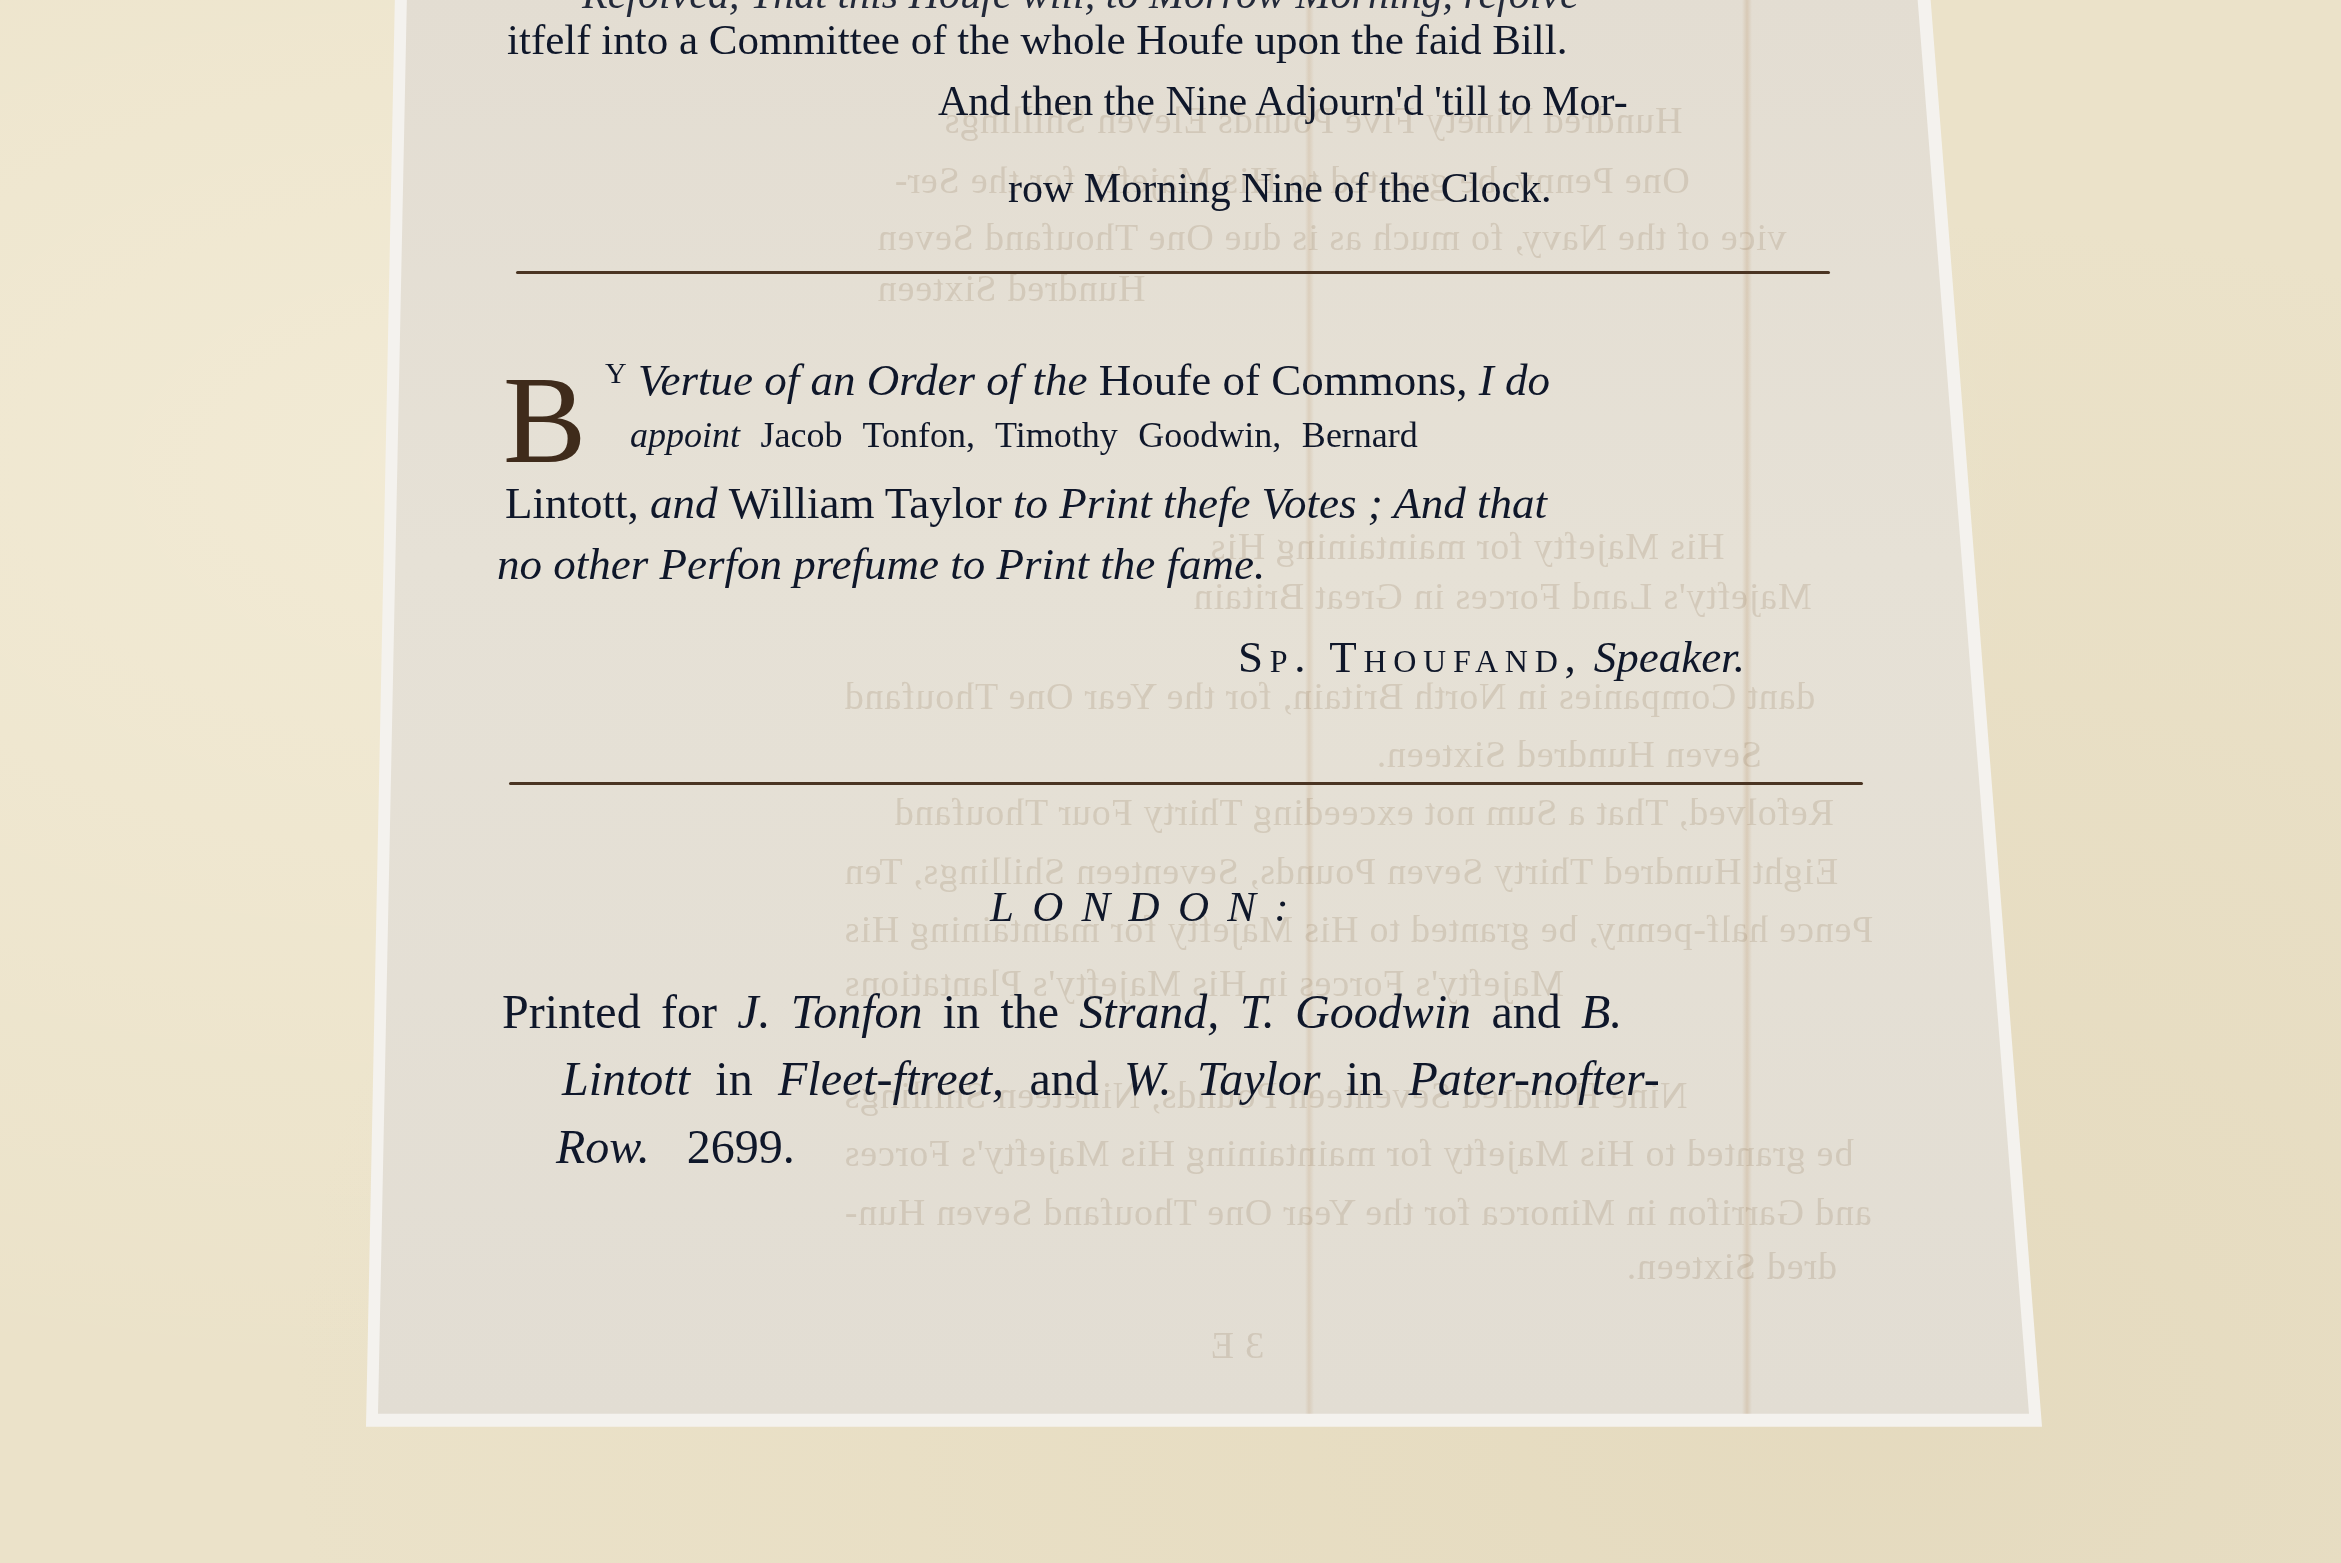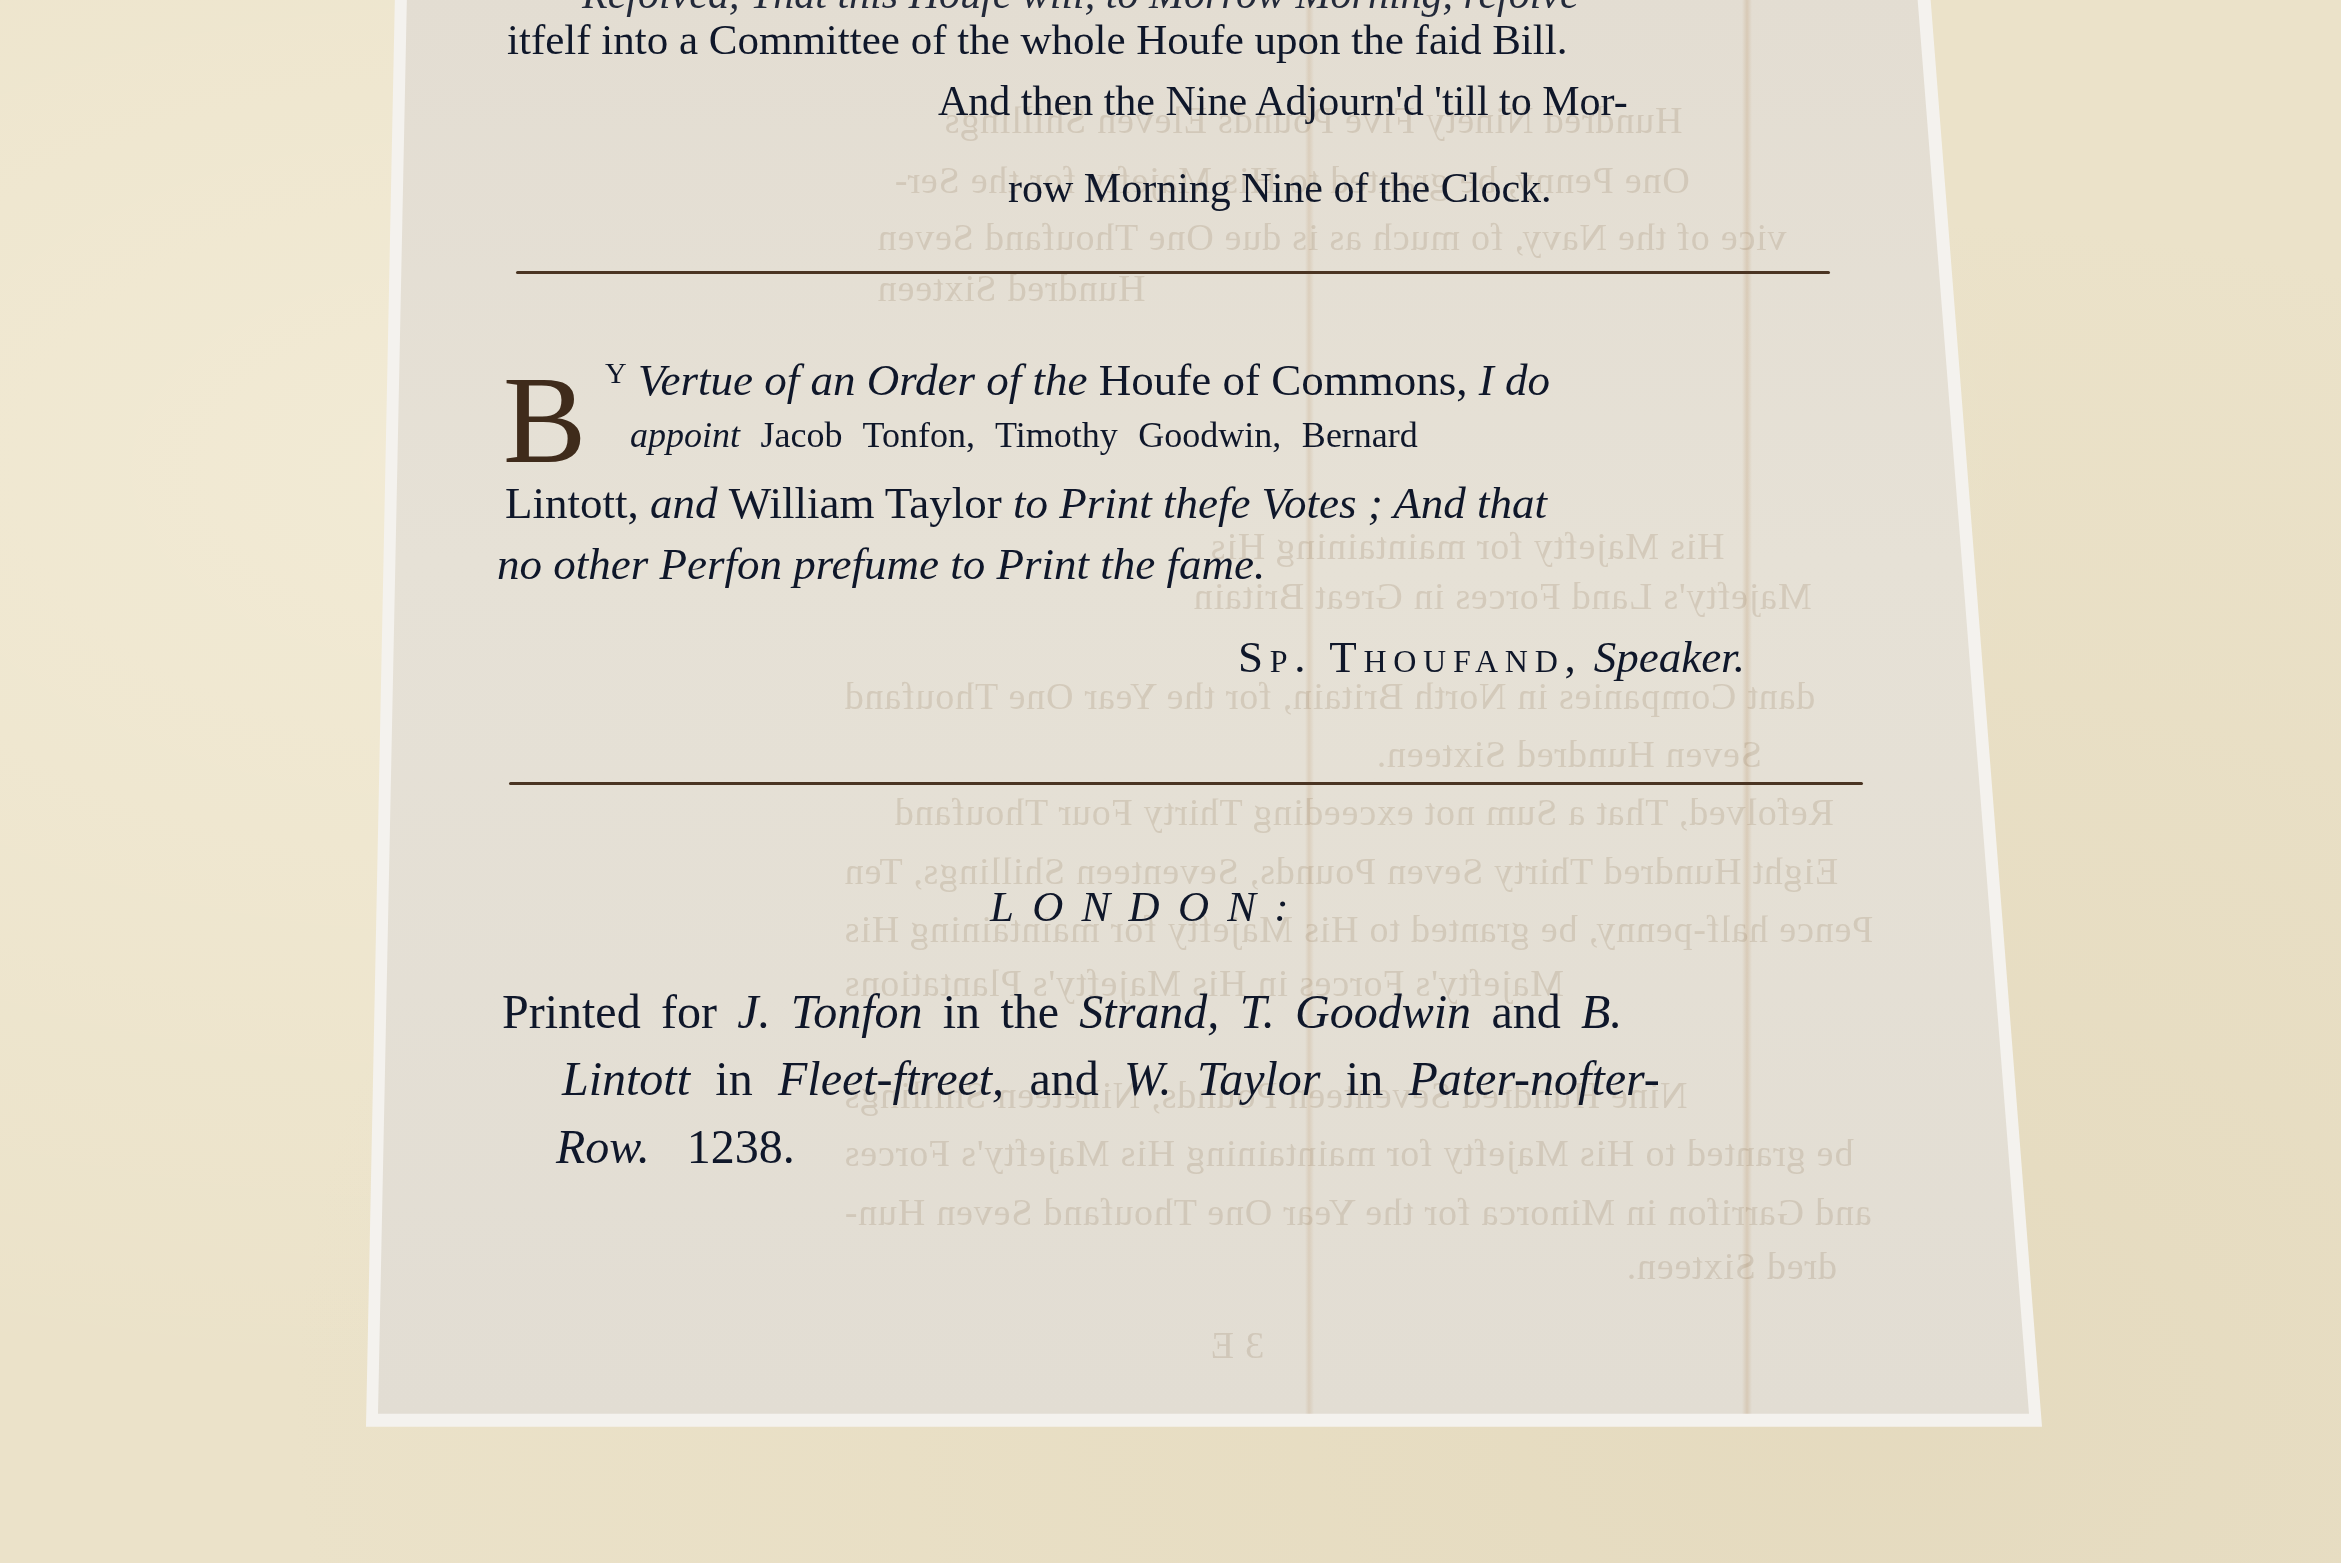--- a/index.html
+++ b/index.html
@@ -101,15 +101,15 @@
 
 <div class="txt it" style="left:990px; top:885px; font-size:43px; letter-spacing:18.3px;">LONDON:</div>
 
 <div class="txt" style="left:494px; top:988px; font-size:48px; word-spacing:8.3px;margin-left:8px;">
   <span>Printed for </span><span class="it">J. Tonfon </span><span>in the </span><span class="it">Strand, T. Goodwin </span><span>and </span><span class="it">B.</span>
 </div>
 <div class="txt" style="left:562px; top:1055px; font-size:48px; word-spacing:13.3px;">
   <span class="it">Lintott </span><span>in </span><span class="it">Fleet-ftreet, </span><span>and </span><span class="it">W. Taylor </span><span>in </span><span class="it">Pater-nofter-</span>
 </div>
 <div class="txt" style="left:556px; top:1123px; font-size:48px; word-spacing:25px;">
-  <span class="it">Row. </span><span>1238.</span>
+  <span class="it">Row. </span><span>2699.</span>
 </div>
 
 
 </body></html>

